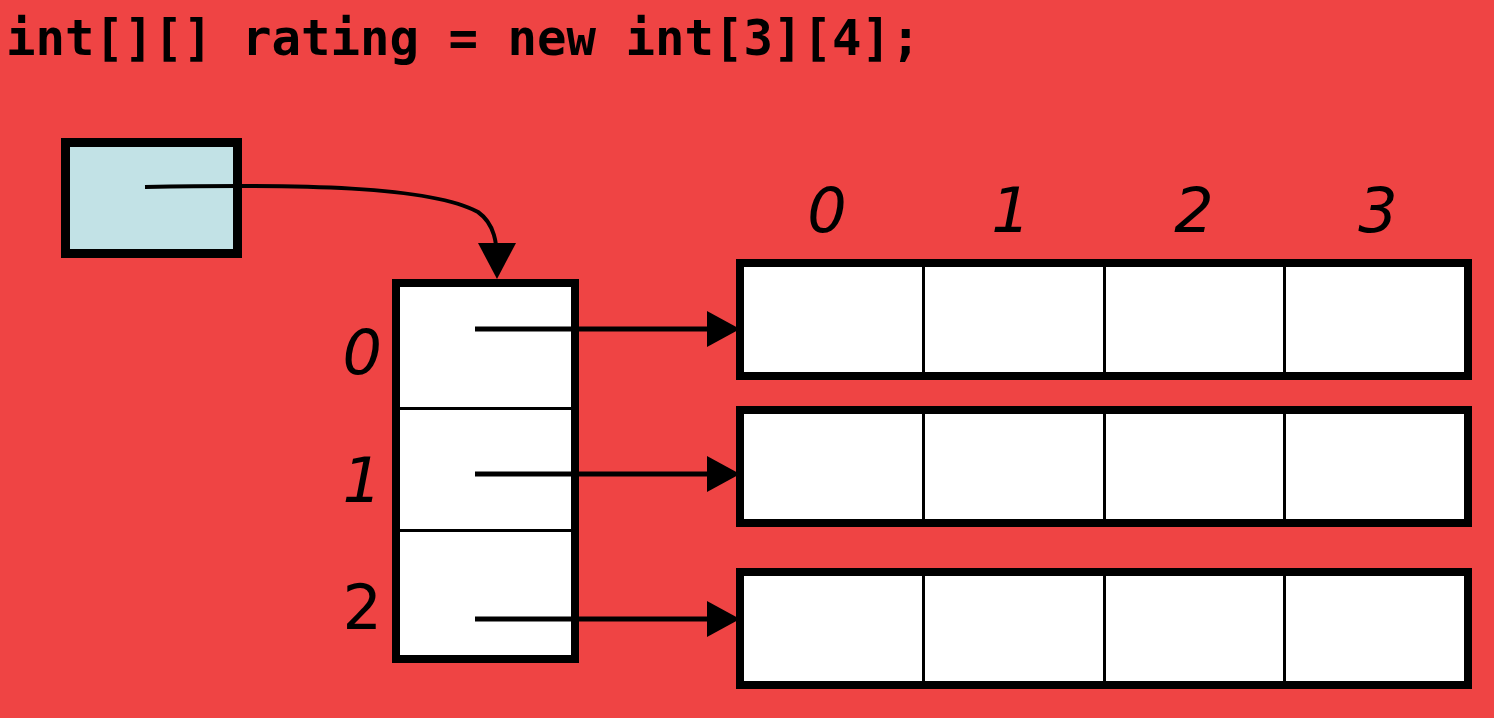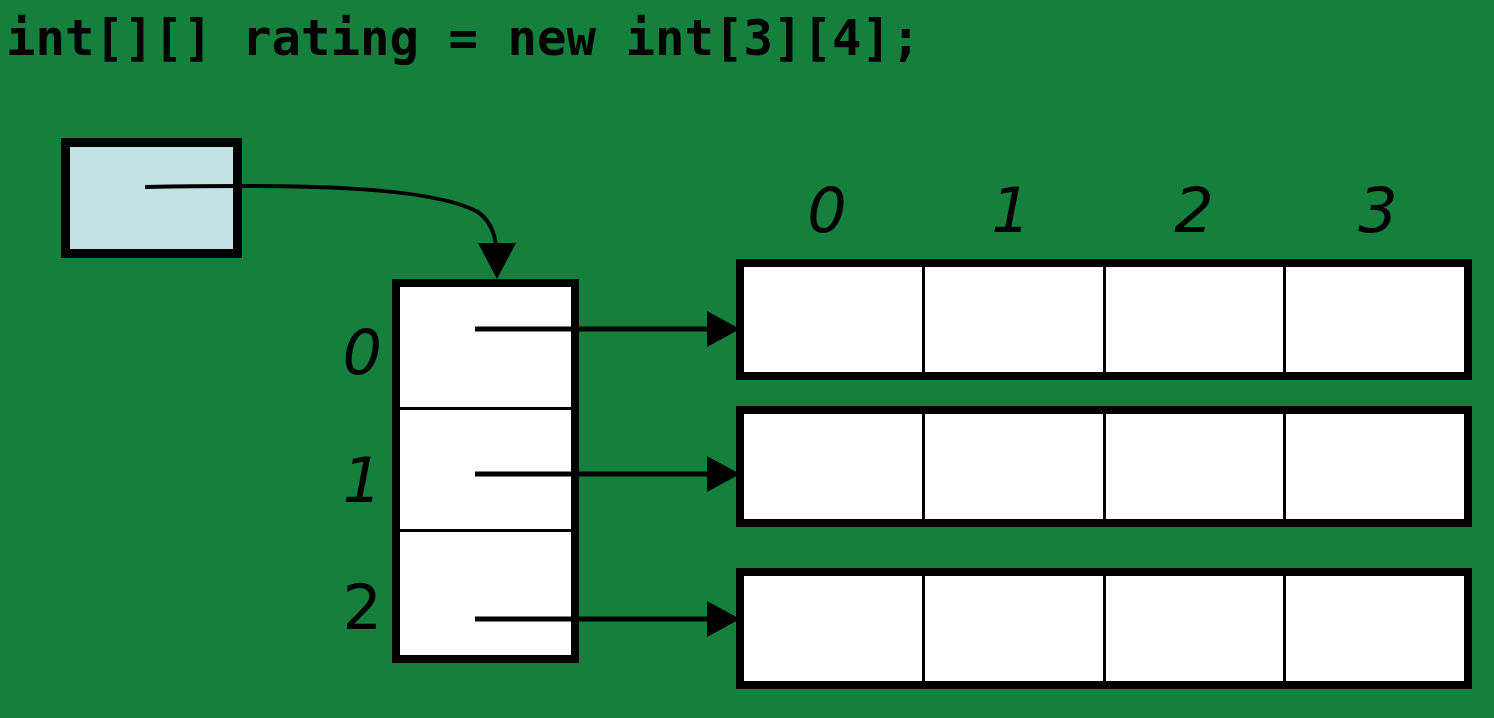--- a/index.html
+++ b/index.html
@@ -7,21 +7,21 @@
     padding: 0;
     background: #ffffff;
   }
   body {
     font-family: "Liberation Sans", sans-serif;
   }
   #canvas {
     position: relative;
     width: 1494px;
     height: 718px;
-    background: #15803d;
+    background: #ef4444;
     overflow: hidden;
   }
 
   
   .code-line {
     position: absolute;
     left: 6px;
     top: 8px;
     font-family: "DejaVu Sans Mono", "Liberation Mono", monospace;
     font-weight: bold;

